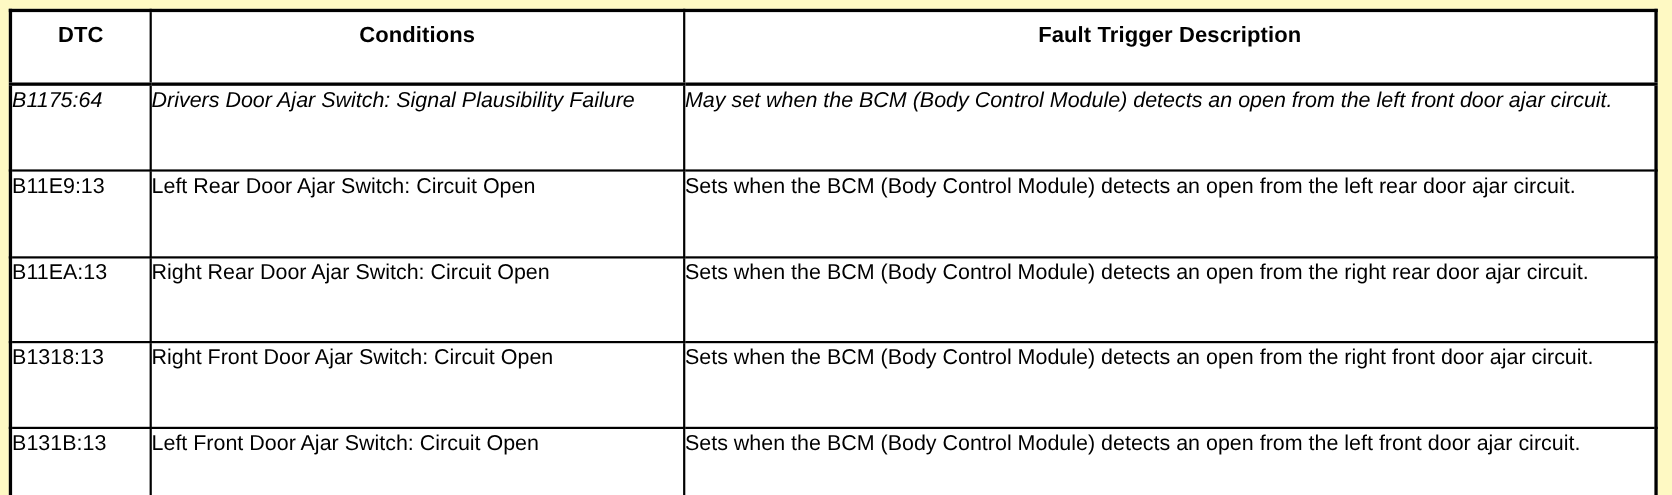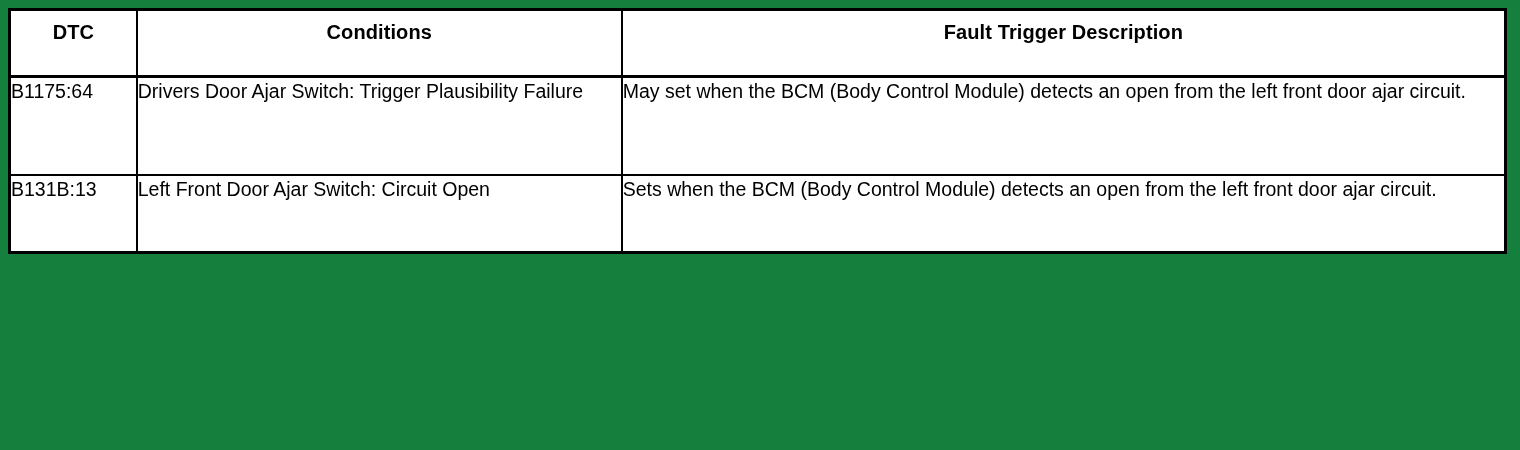--- a/index.html
+++ b/index.html
@@ -13,21 +13,21 @@
     height: 450px;
     overflow: hidden;
     font-family: "Liberation Sans", "DejaVu Sans", sans-serif;
     color: #000000;
   }
 
   #page-root {
     position: relative;
     width: 1520px;
     height: 450px;
-    background: #15803d;
+    background: #fef9c3;
   }
 
   .dtc-table {
     position: absolute;
     left: 8px;
     top: 8px;
     width: 1499px;
     border-collapse: collapse;
     table-layout: fixed;
     background: #ffffff;
@@ -86,21 +86,21 @@
   }
   .cell-desc {
     text-align: left;
     padding: 11px 8px 6px 10px;
   }
   .cell-fault {
     text-align: left;
     padding: 11px 12px 6px 11px;
   }
 
-  .row-h-1 { height: 98px; }
+  .row-h-1 { height: 78px; font-style: italic; }
   .row-h-2 { height: 79px; }
   .row-h-3 { height: 77px; }
   .row-h-4 { height: 78px; }
   .row-h-5 { height: 78px; }
 </style>
 </head>
 <body>
 
 <div id="page-root">
 
@@ -116,26 +116,41 @@
         <th class="first">DTC</th>
         <th>Conditions</th>
         <th class="last">Fault Trigger Description</th>
       </tr>
     </thead>
 
     <tbody>
 
       <tr class="row-h-1">
         <td class="cell-dtc first">B1175:64</td>
-        <td class="cell-desc">Drivers Door Ajar Switch: Trigger Plausibility Failure</td>
+        <td class="cell-desc">Drivers Door Ajar Switch: Signal Plausibility Failure</td>
         <td class="cell-fault last">May set when the BCM (Body Control Module) detects an open from the left front door ajar circuit.</td>
       </tr>
 
+      <tr class="row-h-2">
+        <td class="cell-dtc first">B11E9:13</td>
+        <td class="cell-desc">Left Rear Door Ajar Switch: Circuit Open</td>
+        <td class="cell-fault last">Sets when the BCM (Body Control Module) detects an open from the left rear door ajar circuit.</td>
+      </tr>
 
+      <tr class="row-h-3">
+        <td class="cell-dtc first">B11EA:13</td>
+        <td class="cell-desc">Right Rear Door Ajar Switch: Circuit Open</td>
+        <td class="cell-fault last">Sets when the BCM (Body Control Module) detects an open from the right rear door ajar circuit.</td>
+      </tr>
 
+      <tr class="row-h-4">
+        <td class="cell-dtc first">B1318:13</td>
+        <td class="cell-desc">Right Front Door Ajar Switch: Circuit Open</td>
+        <td class="cell-fault last">Sets when the BCM (Body Control Module) detects an open from the right front door ajar circuit.</td>
+      </tr>
 
       <tr class="row-h-5">
         <td class="cell-dtc first">B131B:13</td>
         <td class="cell-desc">Left Front Door Ajar Switch: Circuit Open</td>
         <td class="cell-fault last">Sets when the BCM (Body Control Module) detects an open from the left front door ajar circuit.</td>
       </tr>
 
     </tbody>
   </table>
 

